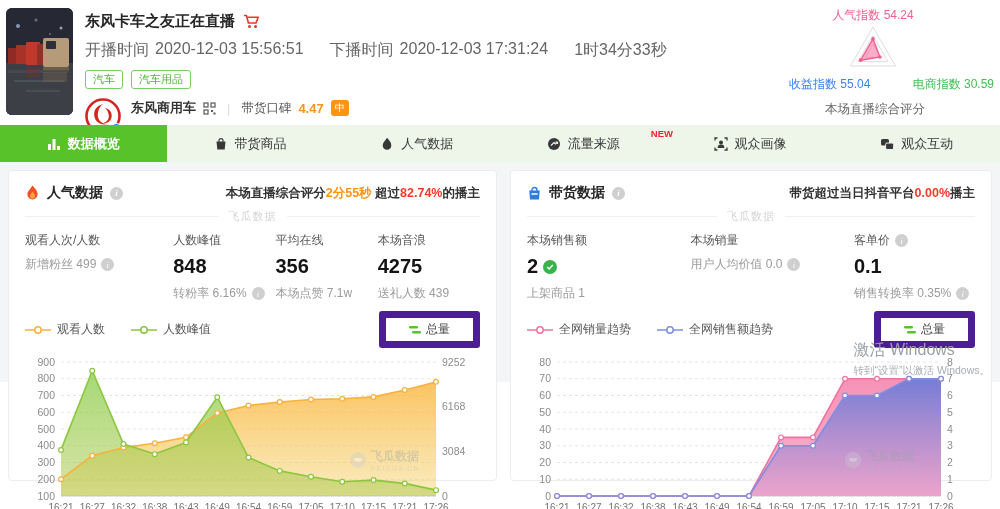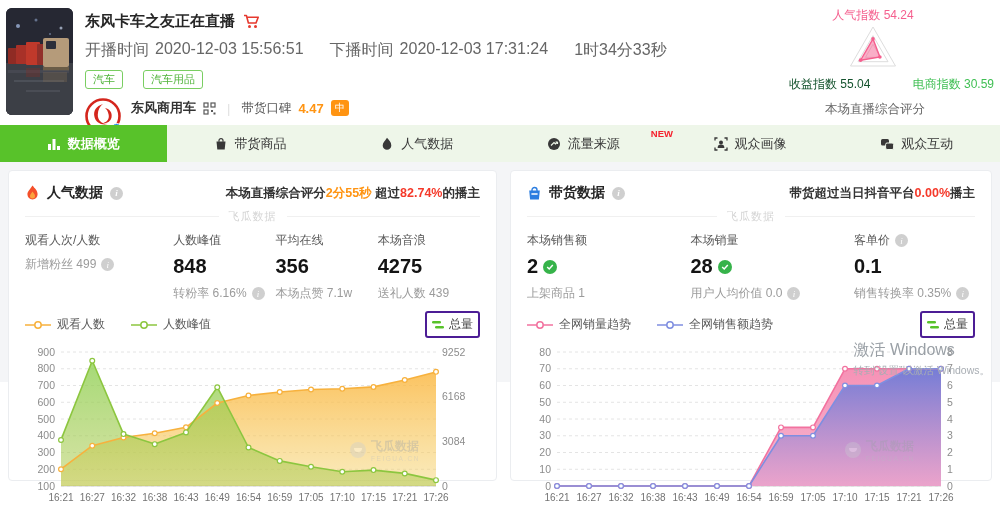--- a/index.html
+++ b/index.html
@@ -7,42 +7,42 @@
     font-family:"Liberation Sans","DejaVu Sans",sans-serif; color:#333; }
   .page { position:relative; width:1000px; height:382px; background:#f4f5f7; }
 
   
   .header { position:absolute; top:0; left:0; width:1000px; height:125px; background:#fff; }
   .thumb { position:absolute; left:6px; top:8px; width:67px; height:107px; border-radius:6px; overflow:hidden; background:#23242e; }
   .hinfo { position:absolute; left:85px; top:12px; }
   .title-row { font-size:15px; font-weight:bold; color:#262626; display:flex; align-items:center; gap:8px; }
   .time-row { margin-top:9px; font-size:16px; color:#666; display:flex; gap:6px; }
   .time-row .gap { width:14px; }
-  .tags-row { margin-top:9px; display:flex; gap:20px; }
+  .tags-row { margin-top:9px; display:flex; gap:8px; }
   .tag { font-size:11px; color:#52b43c; border:1px solid #7ace62; border-radius:3px; padding:1px 7px; background:#fff; }
   .brand-row { margin-top:9px; display:flex; align-items:flex-start; gap:10px; }
   .brand-logo { position:relative; width:36px; height:36px; flex:none; }
   .vbadge { position:absolute; right:-2px; bottom:-2px; width:13px; height:13px; }
   .brand-col { padding-top:1px; }
   .brand-line { display:flex; align-items:center; gap:7px; font-size:13px; }
   .brand-name { font-weight:bold; color:#333; }
   .vdiv { color:#e0e0e0; margin:0 4px; }
   .rep-label { color:#595959; font-size:12.5px; }
   .rep-score { color:#ff9412; font-weight:bold; font-size:13px; }
   .rep-badge { background:#ff9412; color:#fff; font-size:10px; border-radius:3px; padding:1px 4px; }
   .acct-line { margin-top:7px; font-size:12px; color:#8c8c8c; display:flex; gap:16px; }
 
   
   .radar { position:absolute; right:6px; top:0; width:205px; height:125px; }
   .radar .toplab { position:absolute; top:7px; left:0; width:168px; text-align:center; font-size:12px; }
   .radar svg.tri { position:absolute; left:52px; top:23px; }
   .radar .leftlab { position:absolute; left:0px; top:76px; font-size:12px; }
   .radar .rightlab { position:absolute; right:0px; top:76px; font-size:12px; }
   .radar .cap { position:absolute; top:101px; left:0; width:172px; text-align:center; font-size:12.5px; color:#666; }
-  .c-pink { color:#f55f8e; } .c-org { color:#14532d; } .c-grn { color:#3fbf53; }
+  .c-pink { color:#f55f8e; } .c-org { color:#3b82f6; } .c-grn { color:#3fbf53; }
 
   
   .nav { position:absolute; top:125px; left:0; width:1000px; height:37px; background:#eef6e9; display:flex; }
   .tab { flex:1; display:flex; align-items:center; justify-content:center; gap:7px; font-size:13px; color:#383838; cursor:pointer; position:relative; }
   .tab svg { width:14px; height:14px; }
   .tab.active { background:#58c22a; color:#fff; font-weight:bold; }
   .tab .new { position:absolute; top:3px; margin-left:118px; color:#f5222d; font-size:9.5px; font-weight:bold;padding-left:39px; }
 
   
   .panel { position:absolute; top:170px; background:#fff; border:1px solid #ebedf0; border-radius:4px; padding:13px 16px 10px; }
@@ -62,21 +62,21 @@
   .panel.right .stats { grid-template-columns:1.35fr 1.35fr 1fr; }
   .stat .lab { font-size:12px; color:#595959; display:flex; align-items:center; gap:5px; }
   .stat .val { margin-top:6px; font-size:20px; font-weight:bold; color:#141414; display:flex; align-items:center; gap:5px; }
   .stat .sub { margin-top:7px; font-size:12px; color:#9b9b9b; display:flex; align-items:center; gap:5px; }
   .chk { display:inline-flex; width:14px; height:14px; border-radius:50%; background:#36b34a; color:#fff; align-items:center; justify-content:center; }
   .chk svg { width:8px; height:8px; }
   .legrow { display:flex; justify-content:space-between; align-items:center; margin-top:9px; }
   .legend { display:flex; gap:26px; }
   .litem { display:flex; align-items:center; gap:6px; font-size:12px; color:#595959; cursor:pointer; }
   .totbtn { display:flex; align-items:center; gap:5px; font-size:12px; color:#444; background:#fff;
-    border:2px solid #4c1d95; border-radius:3px; padding:3px 5px; cursor:pointer; }
+    border:7px solid #4c1d95; border-radius:3px; padding:3px 23px; cursor:pointer; }
   .chartwrap { position:relative; margin-top:2px; }
   .cwm { position:absolute; right:60px; bottom:52px; display:flex; align-items:center; gap:5px; opacity:.35; pointer-events:none; }
   .cwm .ic { width:16px; height:16px; border-radius:50%; background:#c9cdd2; position:relative; }
   .cwm .ic:after { content:""; position:absolute; left:4px; top:6px; width:8px; height:4px; border-radius:0 0 8px 8px; background:#fff; }
   .cwm .tx { font-size:12px; color:#9aa0a6; font-weight:bold; }
   .cwm .sb { font-size:6.5px; color:#b6bbc1; letter-spacing:1.5px; }
 
   
   .winwm { position:absolute; right:10px; bottom:4px; text-align:left; color:#9aa0a6; z-index:9; }
   .winwm .l1 { font-size:16px; }
@@ -452,28 +452,20 @@
               </svg>
             </span>
           </div>
           <div class="sub">
             <span>上架商品 1</span>
           </div>
         </div>
         <div class="stat">
           <div class="lab">
             <span>本场销量</span>
-          </div>
-          <div class="val">
-            <span>28</span>
-            <span class="chk">
-              <svg viewBox="0 0 10 10">
-                <polyline points="1.5,5 4,7.5 8.5,2.5" fill="none" stroke="#fff" stroke-width="1.8"></polyline>
-              </svg>
-            </span>
           </div>
           <div class="sub">
             <span>用户人均价值 0.0</span>
             <span class="info-i">i</span>
           </div>
         </div>
         <div class="stat">
           <div class="lab">
             <span>客单价</span>
             <span class="info-i">i</span>

